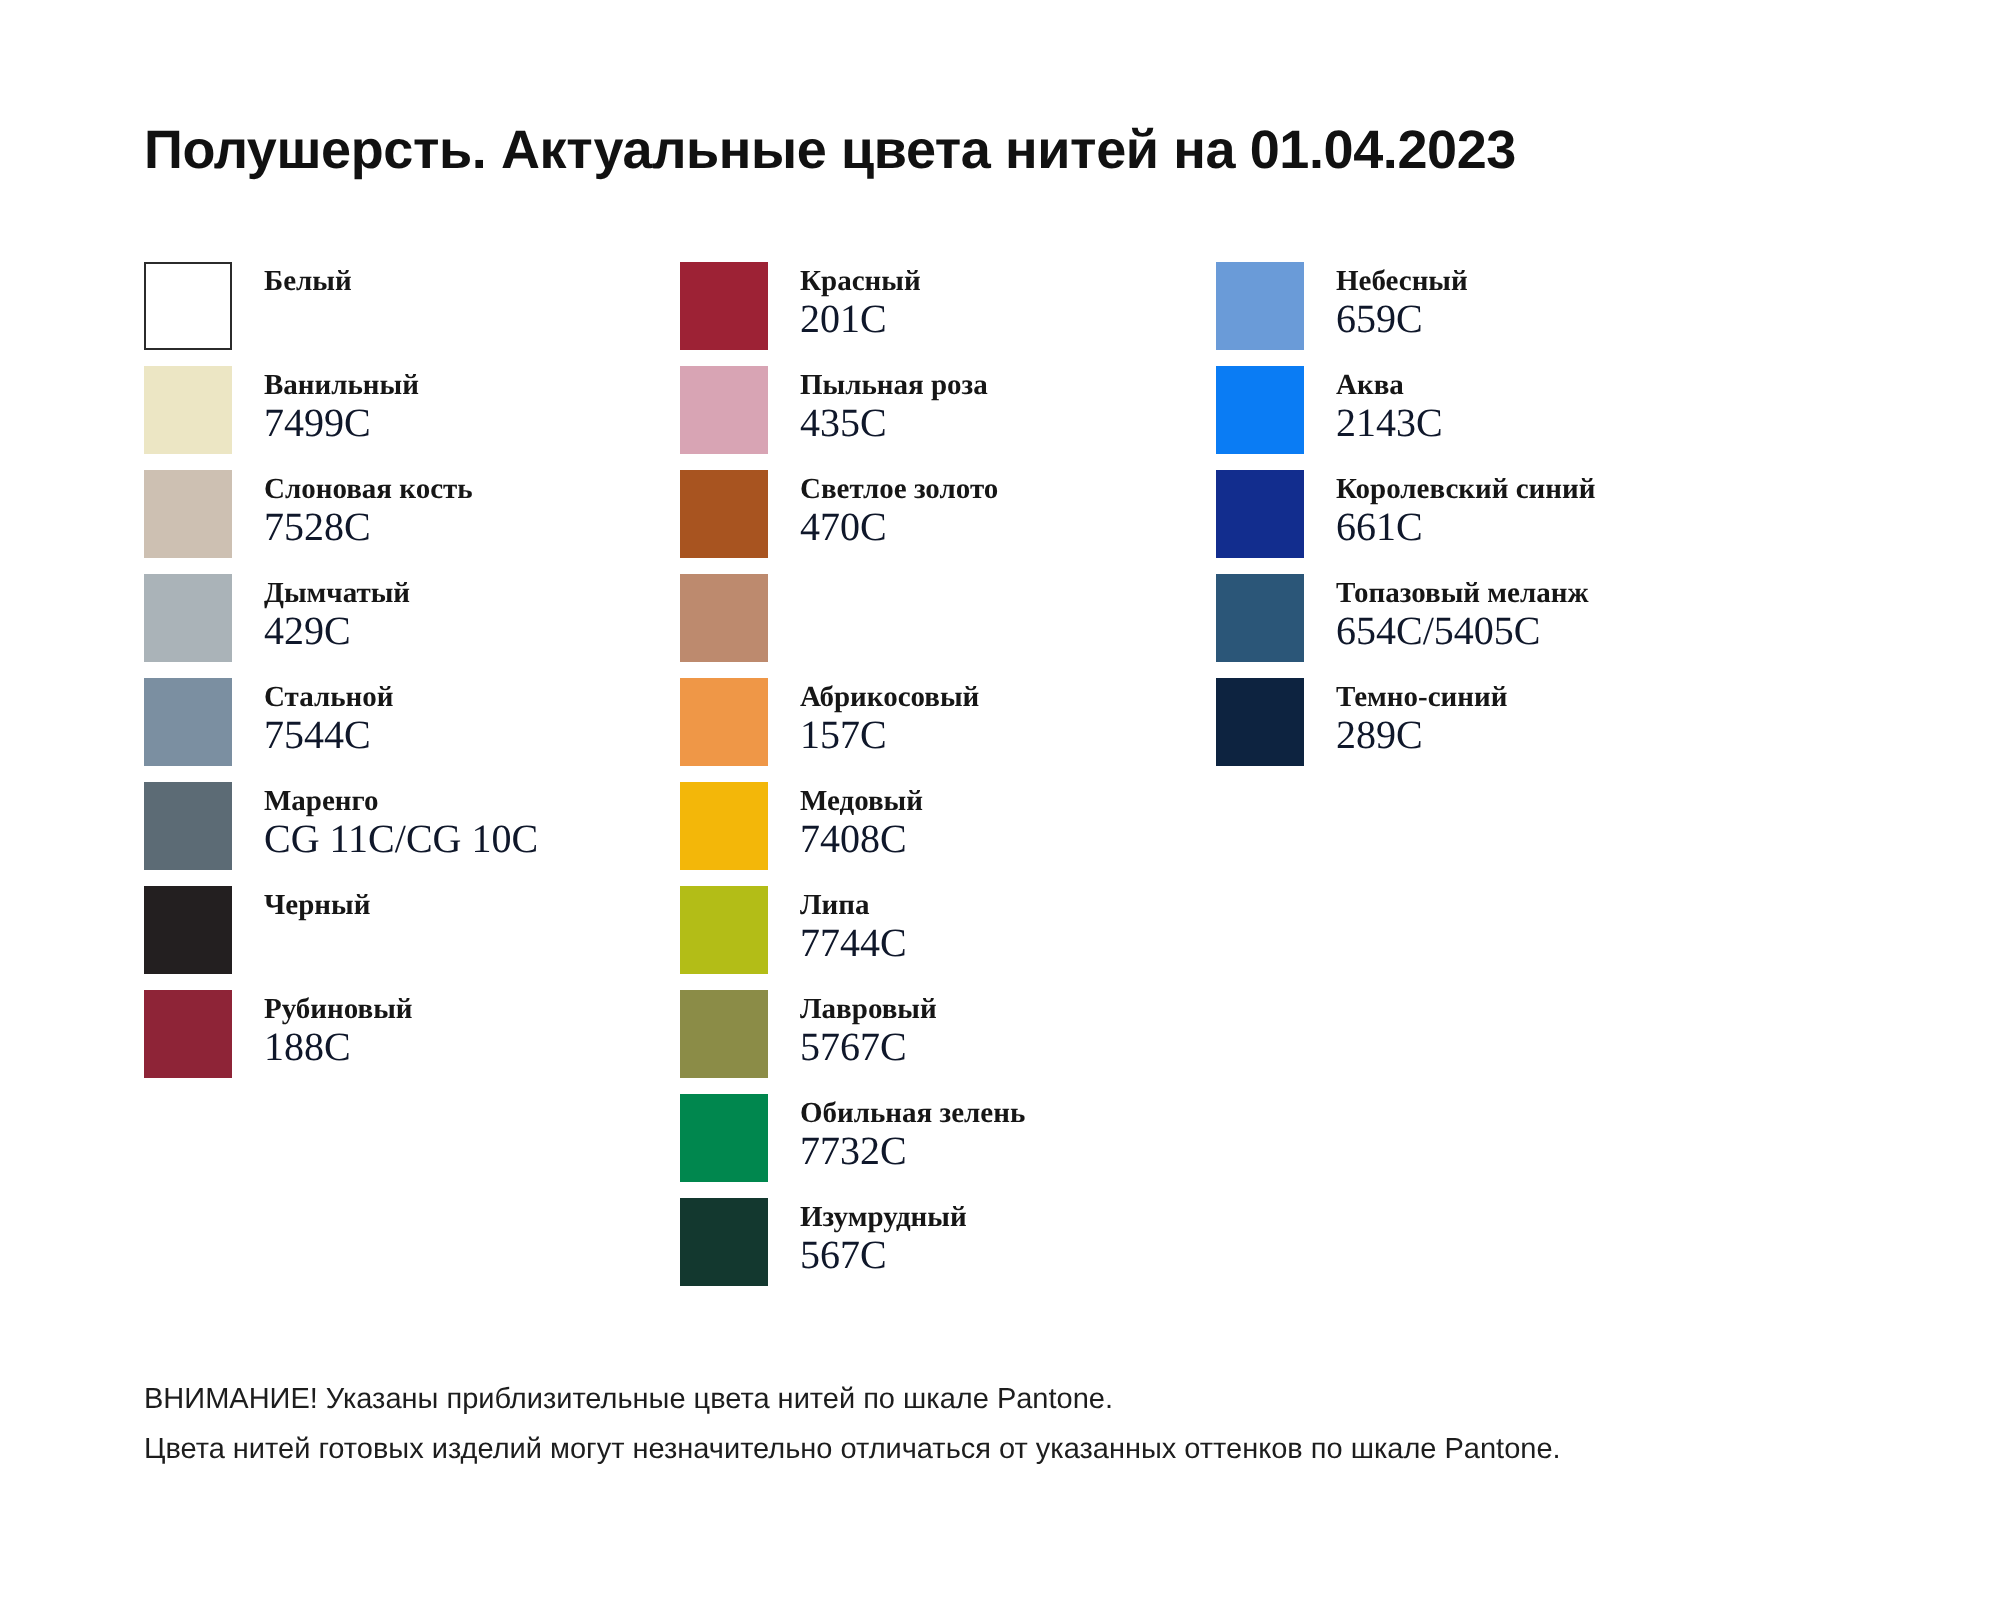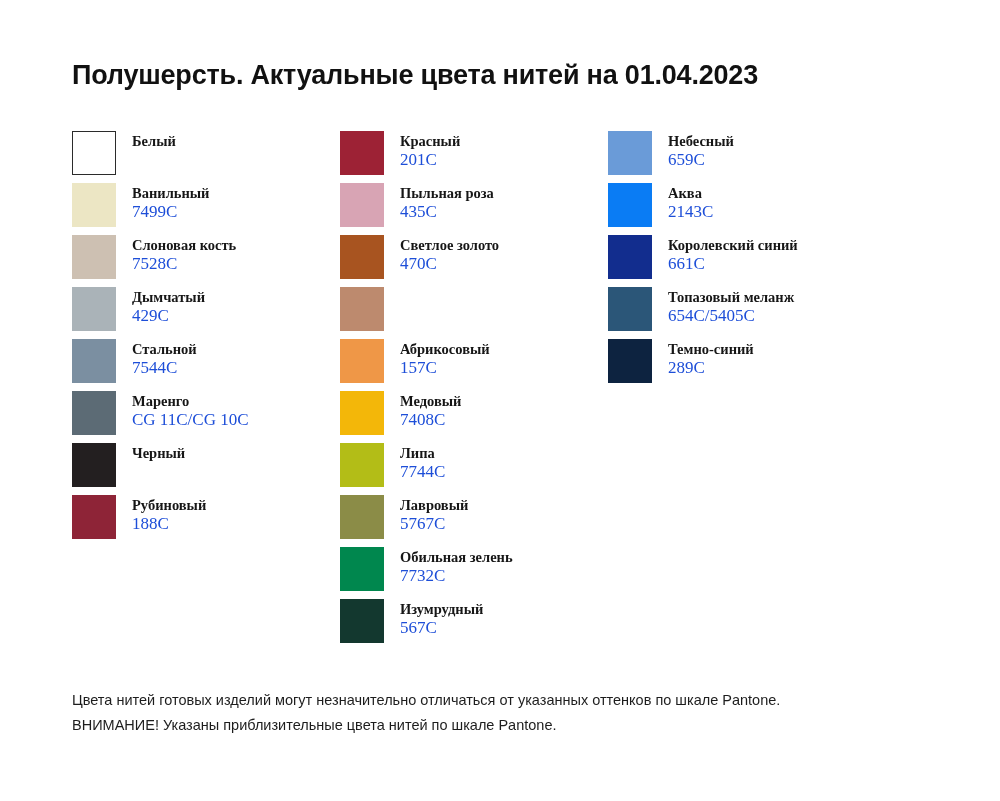--- a/index.html
+++ b/index.html
@@ -68,23 +68,23 @@
     flex-direction: column;
     justify-content: flex-start;
   }
   .swatch-name {
     font-size: 14.5px;
     font-weight: bold;
     line-height: 18px;
     color: #161616;
   }
   .swatch-code {
-    font-size: 17px;
+    font-size: 20px;
     line-height: 18px;
-    color: #1d4ed8;
+    color: #0f172a;
     margin-top: 1px;
   }
   .swatch-name.two-line {
     line-height: 17px;
   }
   .footnote {
     position: absolute;
     left: 72px;
     top: 688px;
     font-size: 14.5px;
@@ -266,17 +266,17 @@
         <div class="swatch-text">
           <div class="swatch-name">Темно-синий</div>
           <div class="swatch-code">289C</div>
         </div>
       </div>
     </div>
 
   </div>
 
   <div class="footnote">
+    <div>ВНИМАНИЕ! Указаны приблизительные цвета нитей по шкале Pantone.</div>
     <div>Цвета нитей готовых изделий могут незначительно отличаться от указанных оттенков по шкале Pantone.</div>
-    <div>ВНИМАНИЕ! Указаны приблизительные цвета нитей по шкале Pantone.</div>
   </div>
 
 </div>
 
 </body></html>

